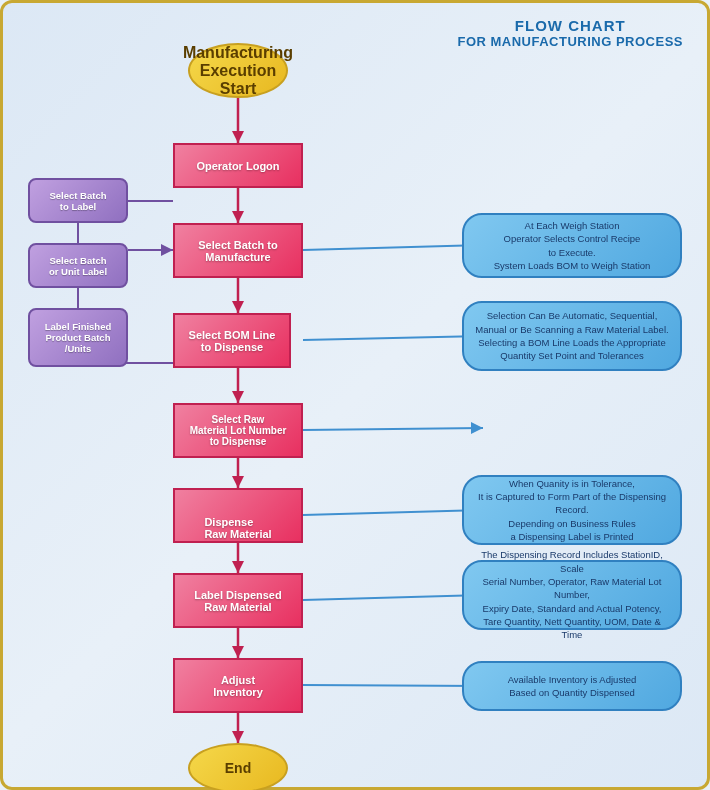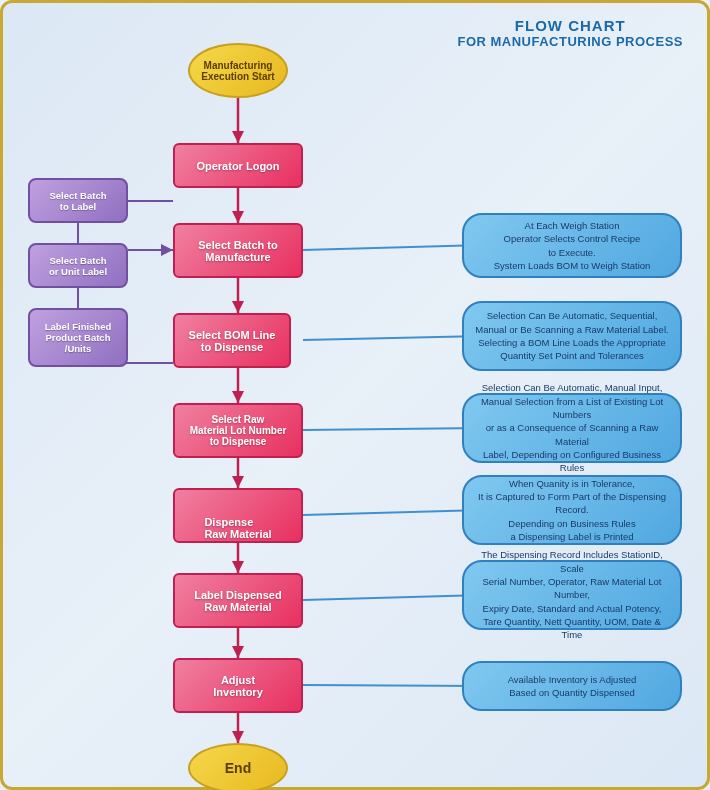--- a/index.html
+++ b/index.html
@@ -59,21 +59,21 @@
       text-align: center;
       font-size: 11px;
       font-weight: bold;
       color: #5a3e00;
     }
 
     
     .process-box {
       background: linear-gradient(135deg, #f080a0, #e83060);
       border: 2px solid #c02050;
-      border-radius: 6px;
+      border-radius: 0;
       display: flex;
       align-items: center;
       justify-content: center;
       text-align: center;
       font-size: 11px;
       font-weight: bold;
       color: white;
       text-shadow: 0 1px 2px rgba(0,0,0,0.3);
     }
 
@@ -323,21 +323,21 @@
       <polygon points="470,497 458,491 458,503" fill="#4090d0"></polygon>
 
       <line x1="290" y1="587" x2="470" y2="582" stroke="#4090d0" stroke-width="2"></line>
       <polygon points="470,582 458,576 458,588" fill="#4090d0"></polygon>
 
       <line x1="290" y1="672" x2="470" y2="673" stroke="#4090d0" stroke-width="2"></line>
       <polygon points="470,673 458,667 458,679" fill="#4090d0"></polygon>
     </svg>
 
     <div class="oval start-oval">
-      <span style="white-space:pre-line;font-size:10px;">Manufacturing
+      <span style="white-space:pre-line;font-size:16px;">Manufacturing
 Execution Start</span>
     </div>
 
     <div class="process-box logon-box">
       <span>Operator Logon</span>
     </div>
 
     <div class="process-box select-batch-box">
       <span style="white-space:pre-line;text-align:center;">Select Batch to
 Manufacture</span>
@@ -396,26 +396,20 @@
 System Loads BOM to Weigh Station</span>
     </div>
 
     <div class="info-box info-box-2">
       <span style="white-space:pre-line;">Selection Can Be Automatic, Sequential,
 Manual or Be Scanning a Raw Material Label.
 Selecting a BOM Line Loads the Appropriate
 Quantity Set Point and Tolerances</span>
     </div>
 
-    <div class="info-box info-box-3">
-      <span style="white-space:pre-line;">Selection Can Be Automatic, Manual Input,
-Manual Selection from a List of Existing Lot Numbers
-or as a Consequence of Scanning a Raw Material
-Label, Depending on Configured Business Rules</span>
-    </div>
 
     <div class="info-box info-box-5">
       <span style="white-space:pre-line;">The Dispensing Record Includes StationID, Scale
 Serial Number, Operator, Raw Material Lot Number,
 Expiry Date, Standard and Actual Potency,
 Tare Quantity, Nett Quantity, UOM, Date &amp; Time</span>
     </div>
 
     <div class="info-box info-box-4">
       <span style="white-space:pre-line;">When Quanity is in Tolerance,

